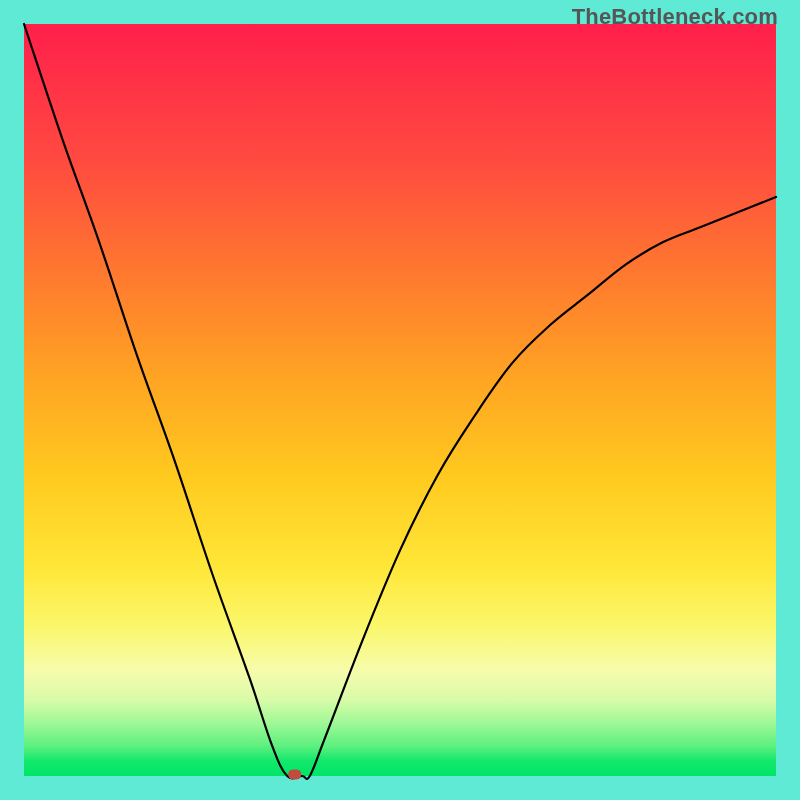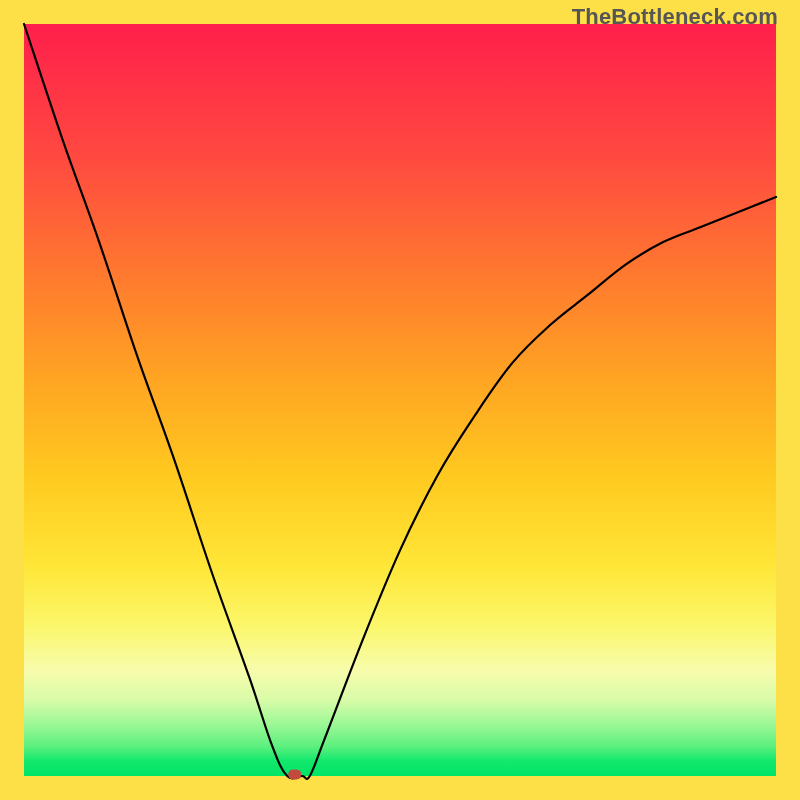--- a/index.html
+++ b/index.html
@@ -7,21 +7,21 @@
     padding: 0;
     width: 800px;
     height: 800px;
     background: #000;
     overflow: hidden;
   }
   .wrap {
     position: relative;
     width: 800px;
     height: 800px;
-    background: #fde047;
+    background: #5eead4;
   }
   .watermark {
     position: absolute;
     top: 4px;
     right: 22px;
     font-family: Arial, Helvetica, sans-serif;
     font-size: 22px;
     font-weight: 600;
     color: #565656;
     letter-spacing: 0.2px;

